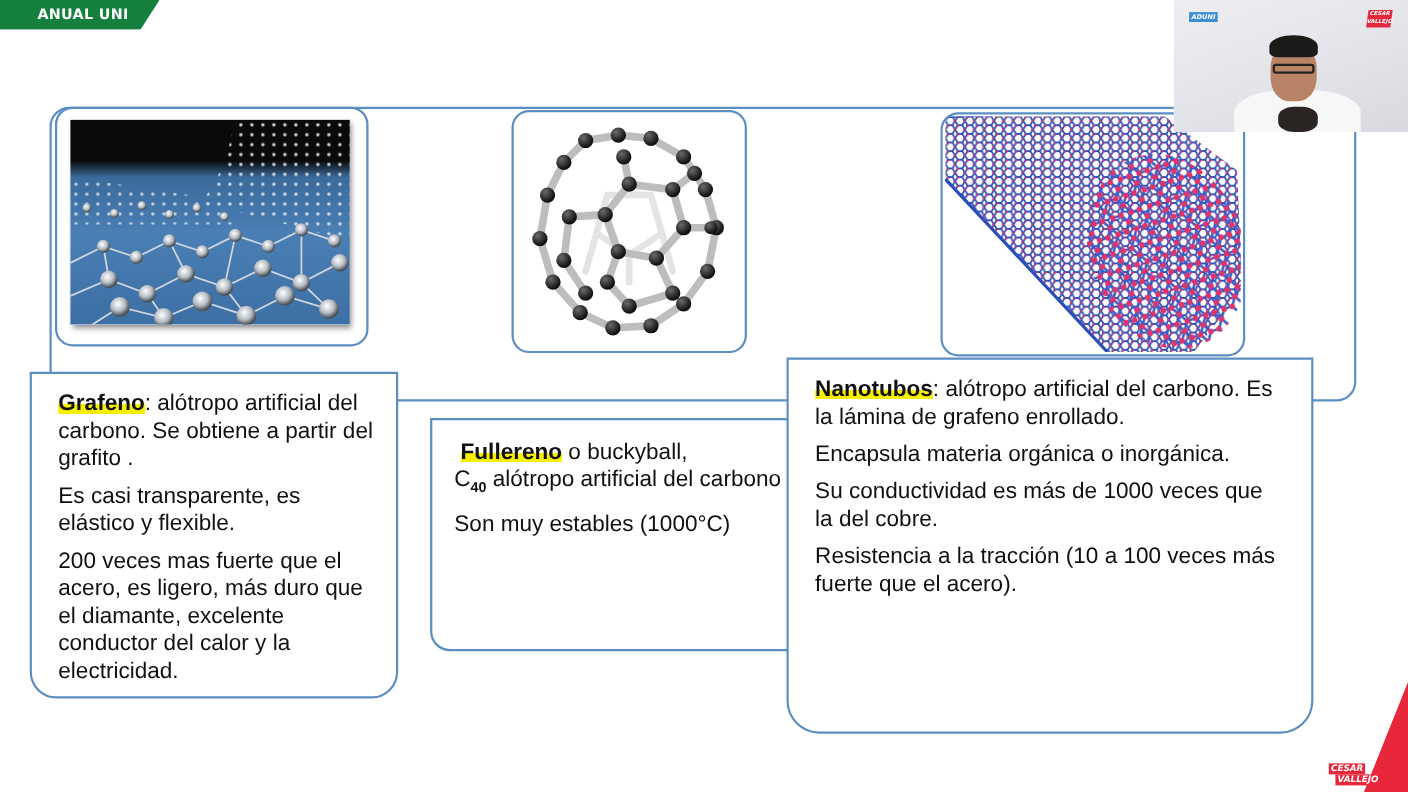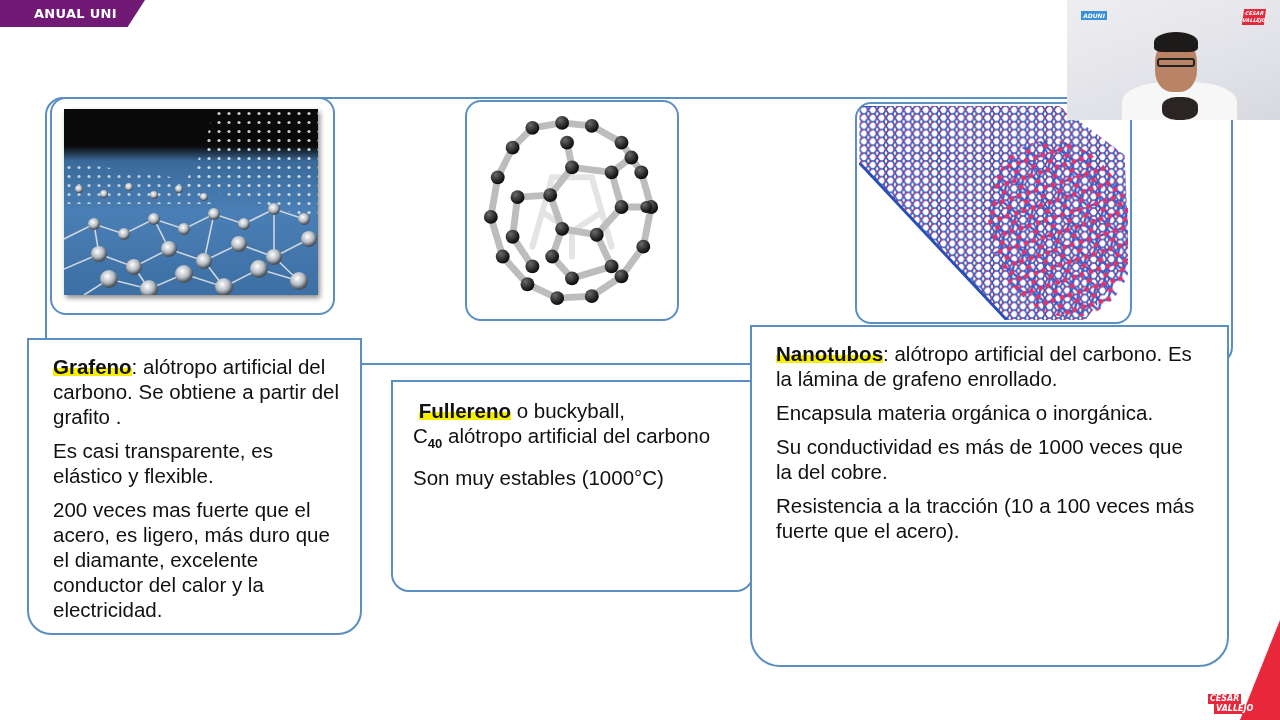--- a/index.html
+++ b/index.html
@@ -2,21 +2,21 @@
 <html><head>
 <meta charset="utf-8">
 <style>
   * { box-sizing: border-box; margin: 0; padding: 0; }
   html, body { width: 1280px; height: 720px; overflow: hidden; background: #ffffff; }
   body { position: relative; font-family: "Liberation Sans", sans-serif; color: #111; }
 
   
   .brand-banner {
     position: absolute; left: 0; top: 0; width: 145px; height: 27px;
-    background: #701a75;
+    background: #15803d;
     clip-path: polygon(0 0, 100% 0, 88% 100%, 0 100%);
   }
   .brand-banner span {
     position: absolute; left: 34px; top: 6px; color: #fff;
     font-family: "DejaVu Sans", sans-serif; font-weight: bold; font-size: 13px; letter-spacing: 0.3px;
   }
 
   
   .main-frame {
     position: absolute; left: 45px; top: 97px; width: 1188px; height: 268px;
@@ -48,21 +48,21 @@
     border-radius: 0 0 22px 22px; border-top-width: 2px;
     font-size: 20.5px; line-height: 25px; color: #111;
   }
   .card p { margin-bottom: 9px; }
   .card .hl {
     font-weight: bold;
     background: linear-gradient(180deg, transparent 55%, #f6f000 55%, #f6f000 92%, transparent 92%);
   }
   .card-graphene { left: 27px; top: 338px; width: 335px; height: 297px; padding: 14px 14px 0 24px; border-radius: 0 0 24px 24px; }
   .card-fullerene { left: 391px; top: 380px; width: 363px; height: 212px; padding: 16px 10px 0 20px; border-radius: 0 0 18px 18px; }
-  .card-nanotube { left: 750px; top: 325px; width: 479px; height: 342px; padding: 14px 25px 0 24px; border-radius: 0 0 30px 30px; }
+  .card-nanotube { left: 715px; top: 325px; width: 479px; height: 342px; padding: 14px 25px 0 24px; border-radius: 0 0 30px 30px; }
 
   .sub { font-size: 13px; font-weight: bold; vertical-align: -5px; }
 
   
   .webcam {
     position: absolute; left: 1067px; top: 0; width: 213px; height: 120px;
     background: linear-gradient(160deg, #eeeef2 0%, #e2e3e8 60%, #d8d9de 100%); overflow: hidden;
   }
   .webcam .aduni-logo {
     position: absolute; left: 14px; top: 11px; width: 26px; height: 9px; background: #3b8fd6;

